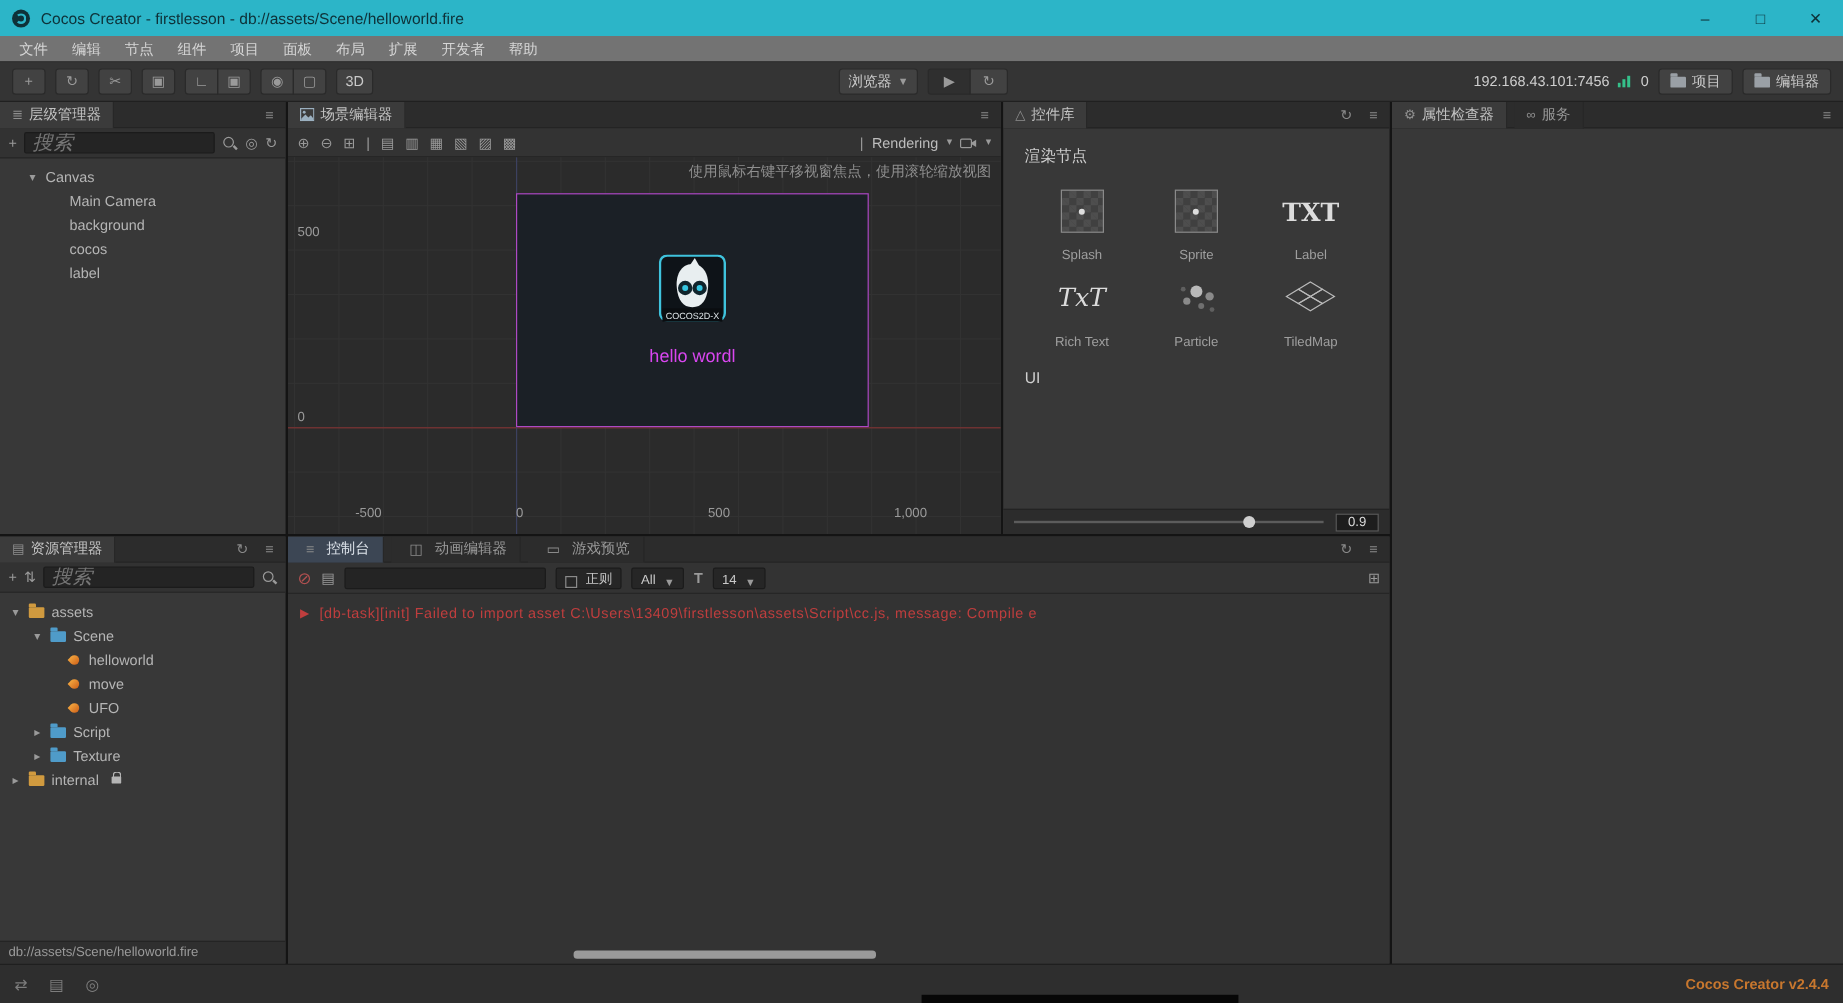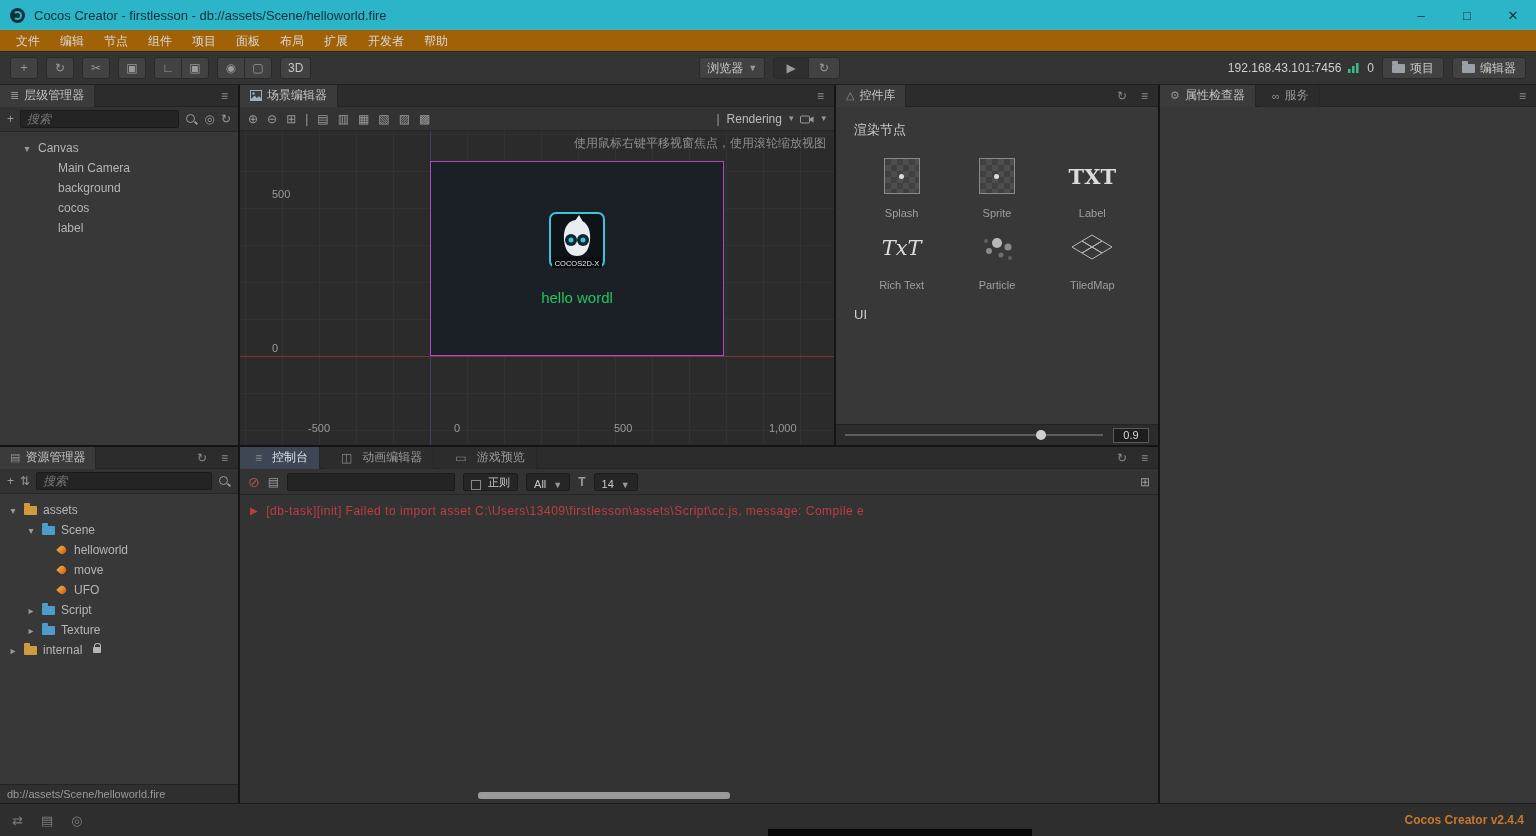--- a/index.html
+++ b/index.html
@@ -6,21 +6,21 @@
   html,body{width:1536px;height:836px;overflow:hidden;background:#141414;color:#c9c9c9;font-size:12px;}
 
   
   .titlebar{height:30px;background:#2cb5c8;display:flex;align-items:center;padding-left:10px;color:#0e3138;font-size:13px;}
   .app-icon{width:15px;height:15px;border-radius:50%;background:#0e3138;margin-right:9px;position:relative;flex:none;}
   .app-icon::after{content:'';position:absolute;inset:3px;border-radius:50%;border:2px solid #2cb5c8;border-left-color:transparent;}
   .win-controls{margin-left:auto;display:flex;height:30px;}
   .win-btn{width:46px;display:flex;align-items:center;justify-content:center;font-size:13px;color:#0e3138;}
 
   
-  .menubar{height:22px;background:#a16207;display:flex;align-items:center;padding:0 6px;border-bottom:1px solid #282828;}
+  .menubar{height:22px;background:#737373;display:flex;align-items:center;padding:0 6px;border-bottom:1px solid #282828;}
   .menu-item{padding:0 10px;color:#d6d6d6;line-height:22px;}
 
   
   .toolbar{height:33px;background:#343434;display:flex;align-items:center;padding:0 10px;gap:8px;border-bottom:1px solid #202020;}
   .tbtn{height:22px;min-width:28px;padding:0 7px;background:#424242;border:1px solid #2a2a2a;border-radius:3px;display:inline-flex;align-items:center;justify-content:center;gap:5px;color:#c9c9c9;font-size:12px;}
   .tgroup{display:inline-flex;}
   .tgroup .tbtn{border-radius:0;margin-left:-1px;}
   .tgroup .tbtn:first-child{border-radius:3px 0 0 3px;margin-left:0;}
   .tgroup .tbtn:last-child{border-radius:0 3px 3px 0;}
   .red{color:#c0504d;}
@@ -29,21 +29,21 @@
 
   
   .workspace{position:relative;height:718px;background:#141414;}
   .panel{position:absolute;background:#383838;display:flex;flex-direction:column;overflow:hidden;}
   .phead{height:22px;background:#2c2c2c;display:flex;align-items:center;padding:0 6px 0 0;gap:6px;flex:none;border-bottom:1px solid #232323;}
   .ptab{height:22px;display:flex;align-items:center;gap:5px;padding:0 10px;background:#3b3b3b;color:#c3c3c3;border-right:1px solid #272727;}
   .ptab .picon{color:#8f8f8f;font-size:11px;}
   .ptab.inactive{background:#2c2c2c;color:#969696;}
   .phead .gi{color:#8a8a8a;padding:0 4px;}
   .subbar{height:25px;background:#323232;display:flex;align-items:center;gap:6px;padding:0 7px;border-bottom:1px solid #262626;flex:none;}
-  .search{flex:1;height:18px;background:#242424;border:1px solid #1b1b1b;border-radius:2px;color:#9a9a9a;font-size:12px;font-style:italic;padding:0 6px;outline:none;min-width:0;}
+  .search{flex:1;height:18px;background:#242424;border:1px solid #1b1b1b;border-radius:2px;color:#9a9a9a;font-size:17px;font-style:italic;padding:0 6px;outline:none;min-width:0;}
   .gi{display:inline-flex;align-items:center;justify-content:center;color:#9a9a9a;font-size:12px;line-height:1;}
   .mag{width:13px;height:13px;position:relative;display:inline-block;flex:none;}
   .mag::before{content:'';position:absolute;left:1px;top:1px;width:7px;height:7px;border:1.5px solid #9a9a9a;border-radius:50%;}
   .mag::after{content:'';position:absolute;left:9px;top:9px;width:4px;height:2px;background:#9a9a9a;transform:rotate(45deg);}
 
   .tree{padding-top:6px;overflow:hidden;}
   .titem{height:20px;display:flex;align-items:center;gap:6px;color:#b5b5b5;}
   .caret{color:#9a9a9a;font-size:10px;width:10px;text-align:center;flex:none;}
   .folder{width:13px;height:9px;border-radius:1px;position:relative;display:inline-block;flex:none;}
   .folder::before{content:'';position:absolute;top:-3px;left:0;width:6px;height:3px;border-radius:1px 1px 0 0;background:inherit;}
@@ -67,24 +67,24 @@
   .a-lvl1{padding-left:26px;}
   .a-lvl2{padding-left:56px;}
   .path-bar{margin-top:auto;height:19px;background:#2f2f2f;border-top:1px solid #242424;color:#9a9a9a;font-size:11px;line-height:18px;padding:0 7px;flex:none;white-space:nowrap;}
 
   
   .scene-toolbar{height:24px;background:#333;display:flex;align-items:center;gap:9px;padding:0 8px;color:#9a9a9a;border-bottom:1px solid #262626;flex:none;}
   .scene-right{margin-left:auto;display:flex;align-items:center;gap:7px;color:#bdbdbd;}
   .canvas{flex:1;position:relative;background:#2b2b2b;background-image:linear-gradient(#323232 1px,transparent 1px),linear-gradient(90deg,#323232 1px,transparent 1px);background-size:37px 37px;background-position:5px 3px;overflow:hidden;}
   .axis-x{position:absolute;left:0;right:0;top:225px;height:1px;background:#7e3434;}
   .axis-y{position:absolute;top:0;bottom:0;left:190px;width:1px;background:#3c4160;}
-  .ruler{position:absolute;color:#9a9a9a;font-size:11px;margin-left:24px;}
+  .ruler{position:absolute;color:#9a9a9a;font-size:11px;}
   .hint{position:absolute;top:4px;right:8px;color:#8f8f8f;font-size:12px;}
   .stage{position:absolute;left:190px;top:30px;width:294px;height:195px;background:#1b2026;border:1px solid #ad49c4;display:flex;flex-direction:column;align-items:center;justify-content:center;gap:13px;}
-  .stage-text{color:#22c55e;font-size:15px;}
+  .stage-text{color:#d946ef;font-size:15px;}
 
   
   .wtabs{display:flex;height:27px;background:#2a2a2a;border-bottom:1px solid #222;flex:none;}
   .wtab{flex:1;display:flex;align-items:center;justify-content:center;color:#9a9a9a;background:#303030;border-right:1px solid #242424;}
   .wtab.active{background:#3e3e3e;color:#d8d8d8;}
   .wbody{flex:1;padding:14px 18px;overflow:hidden;}
   .wsection{color:#cfcfcf;font-size:13px;margin-bottom:16px;}
   .wgrid{display:grid;grid-template-columns:repeat(3,1fr);row-gap:8px;margin-bottom:16px;}
   .witem{display:flex;flex-direction:column;align-items:center;gap:10px;}
   .wicon{height:42px;display:flex;align-items:center;justify-content:flex-end;}
@@ -282,21 +282,21 @@
           </svg>
         <span class="gi" style="font-size:9px">▾</span>
       </div>
     </div>
     <div class="canvas">
       <div class="axis-x"></div>
       <div class="axis-y"></div>
       <span class="hint">使用鼠标右键平移视窗焦点，使用滚轮缩放视图</span>
       <span class="ruler" style="left:8px;top:57px">500</span>
       <span class="ruler" style="left:8px;top:211px">0</span>
-      <span class="ruler" style="left:44px;top:291px">-500</span>
+      <span class="ruler" style="left:56px;top:291px">-500</span>
       <span class="ruler" style="left:190px;top:291px">0</span>
       <span class="ruler" style="left:350px;top:291px">500</span>
       <span class="ruler" style="left:505px;top:291px">1,000</span>
       <div class="stage">
         <svg width="56" height="64" viewBox="0 0 56 64">
           <rect x="1" y="1" width="54" height="54" rx="6" fill="#0e1318" stroke="#3fc3dd" stroke-width="2"></rect>
           <path d="M30 3 L24 12 L34 10 Z" fill="#e8eef0"></path>
           <path d="M28 8 C18 8 14 18 15 28 C16 38 20 44 28 44 C36 44 40 38 41 28 C42 18 38 8 28 8" fill="#e8eef0"></path>
           <circle cx="22" cy="28" r="6" fill="#10242c"></circle>
           <circle cx="34" cy="28" r="6" fill="#10242c"></circle>

